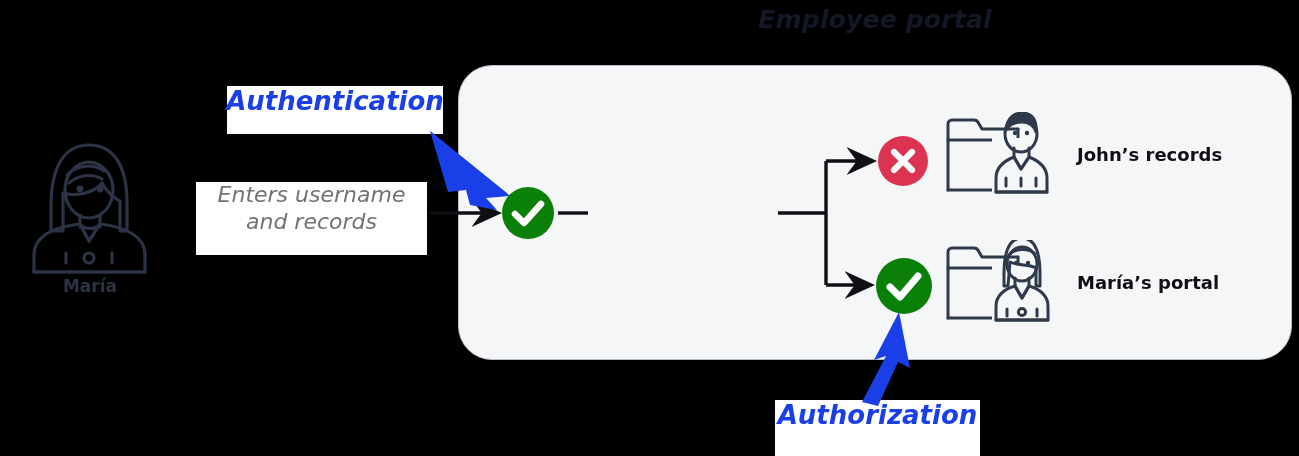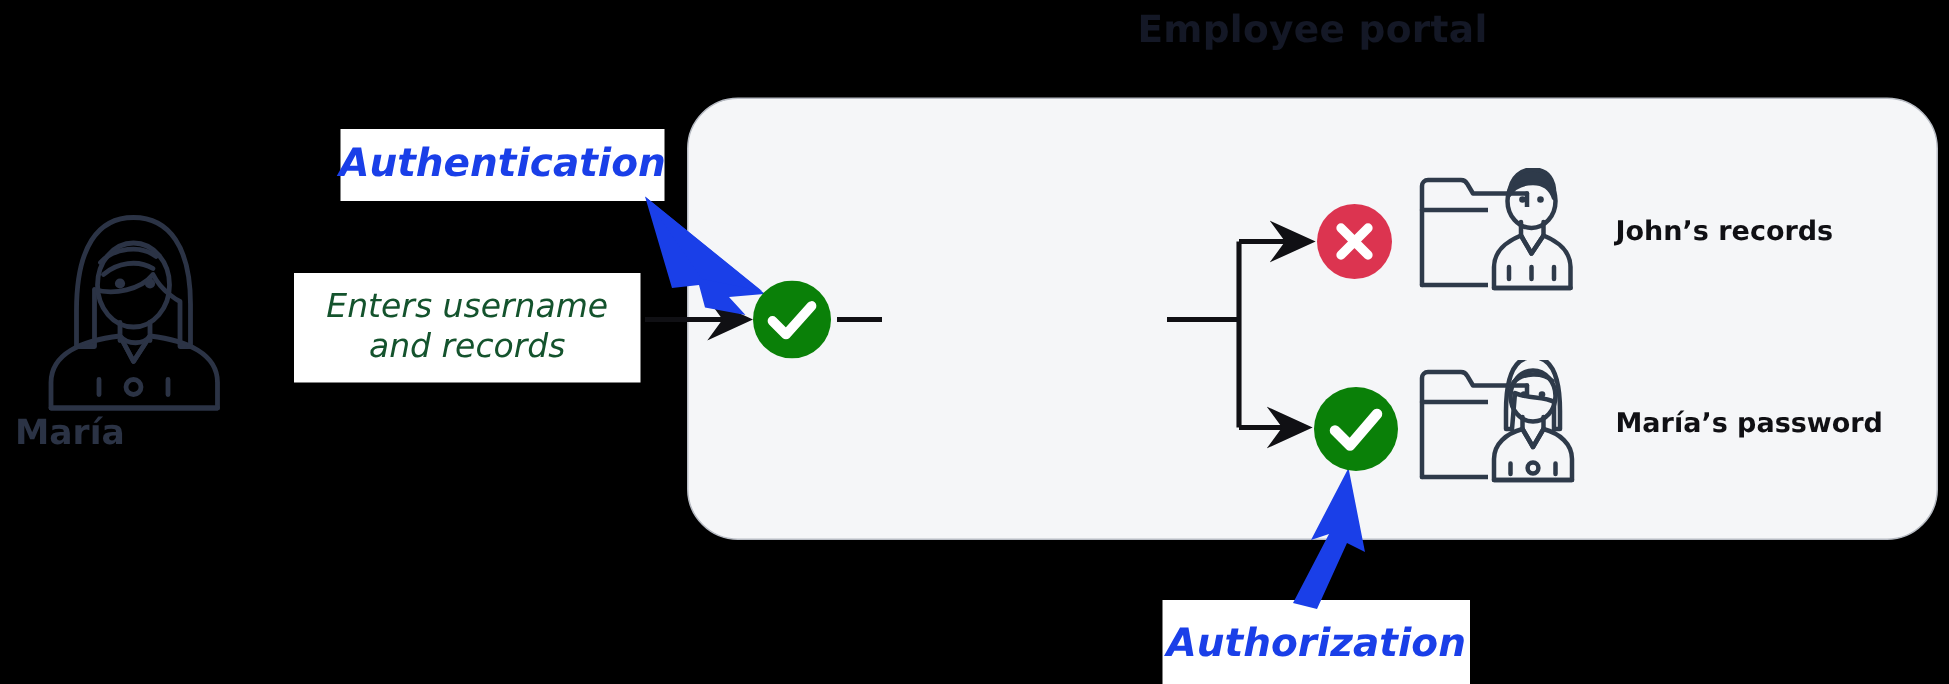--- a/index.html
+++ b/index.html
@@ -32,61 +32,61 @@
     position: absolute;
     left: 700px;
     top: 5px;
     width: 350px;
     text-align: center;
     font-size: 25px;
     font-weight: bold;
     color: #141826;
     letter-spacing: 0.2px;
     white-space: nowrap;
+    font-style: italic;
   }
 
   
   .avatar-wrap {
     position: absolute;
     left: 22px;
     top: 135px;
     width: 135px;
     height: 140px;
   }
   .avatar-name {
     position: absolute;
     left: 10px;
     top: 276px;
     width: 160px;
-    text-align: left;
-    font-size: 23px;
+    text-align: center;
+    font-size: 17px;
     font-weight: bold;
     color: #2b3345;
     white-space: nowrap;
   }
 
   
   .wbox {
     position: absolute;
     background: #ffffff;
     box-sizing: border-box;
     display: flex;
-    align-items: center;
     justify-content: center;
     text-align: center;
     line-height: 1.22;
   }
   .wbox.blue {
     color: #1a3fe8;
     font-weight: bold;
     font-style: italic;
     font-size: 26px;
   }
   .wbox.black {
-    color: #14532d;
+    color: #737373;
     font-style: italic;
     font-size: 22px;
   }
   #box-authentication { left: 227px; top: 86px;  width: 216px; height: 48px; }
   #box-credentials    { left: 196px; top: 182px; width: 231px; height: 73px; }
   #box-authorization  { left: 775px; top: 400px; width: 205px; height: 60px; }
 
   
   .badge {
     position: absolute;
@@ -292,15 +292,15 @@
         <path d="M52 80 L52 66 C52 56 60 49 71 46 L78 58 L85 46 C96 49 104 56 104 66 L104 80 Z"></path>
         <path d="M71 46 L78 58 L85 46"></path>
         <path d="M63 69 L63 76 M93 69 L93 76"></path>
         <circle cx="78" cy="72" r="3.6"></circle>
         <path d="M52 80 L104 80"></path>
       </g>
     </svg>
   </div>
 
   <div class="record-label" id="label-john">John’s records</div>
-  <div class="record-label" id="label-maria">María’s password</div>
+  <div class="record-label" id="label-maria">María’s portal</div>
 
 </div>
 
 </body></html>

